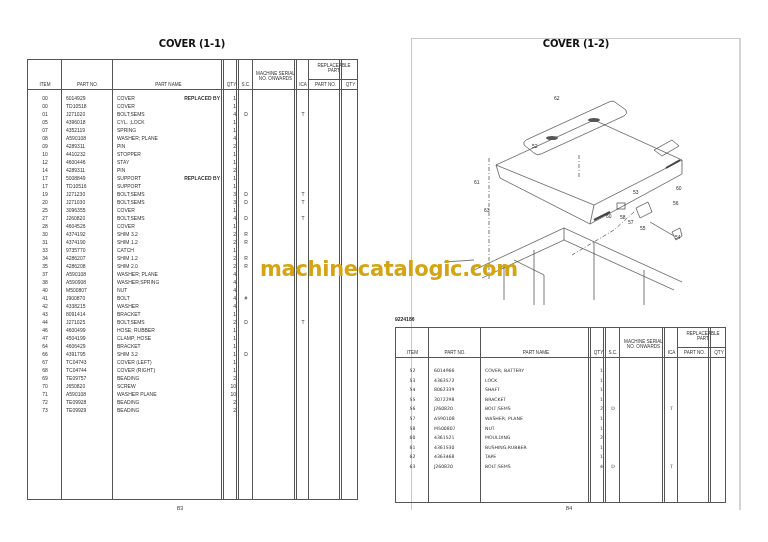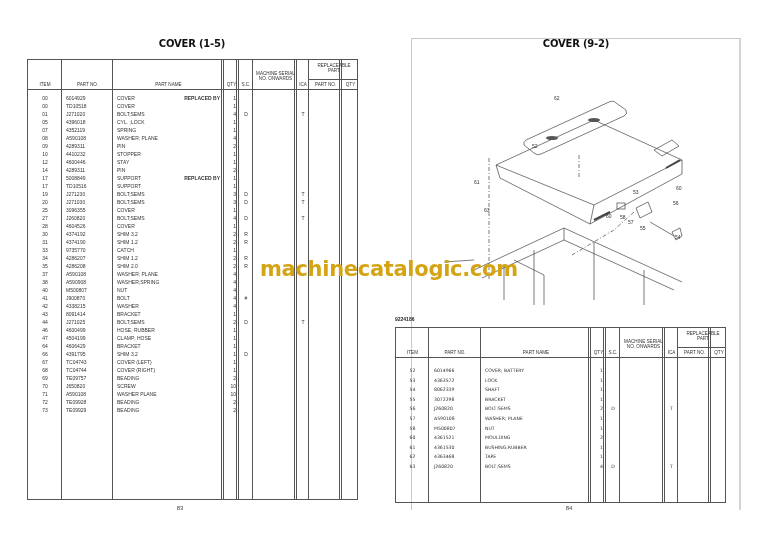--- a/index.html
+++ b/index.html
@@ -58,21 +58,21 @@
   }
 
   .diagram { position: absolute; left: 60px; top: 50px; width: 300px; height: 255px; }
   .diagram svg { width: 100%; height: 100%; }
   .callout { font-size: 5px; fill: #333; font-family: "Liberation Sans", sans-serif; }
 </style>
 </head>
 <body>
 
 <div class="page page-left">
-  <div class="page-title">COVER (1-5)</div>
+  <div class="page-title">COVER (1-1)</div>
 
   <div class="ptable">
 
     <div class="col" style="left:0;width:34px;"></div>
     <div class="col" style="left:0;width:85px;"></div>
     <div class="col dbl" style="left:0;width:196px;"></div>
     <div class="col dbl" style="left:0;width:211px;"></div>
     <div class="col" style="left:0;width:225px;"></div>
     <div class="col dbl" style="left:0;width:269px;"></div>
     <div class="col" style="left:0;width:281px;"></div>
@@ -454,21 +454,21 @@
     <span class="cell c-ica" style="left: 269px; width: 12px;"></span>
   </div>
       </div>
   </div>
 
   <div class="page-num">83</div>
 </div>
 
 <div class="page page-right">
   <div class="frame"></div>
-  <div class="page-title">COVER (9-2)</div>
+  <div class="page-title">COVER (1-2)</div>
 
   <div class="diagram">
     <svg viewBox="0 0 300 255">
       <g fill="none" stroke="#444" stroke-width="0.7">
 
         <path d="M82 90 L165 52 Q170 50 172 53 L182 60 Q184 64 180 66 L97 104 Q93 106 90 103 L80 95 Q79 92 82 90 Z"></path>
 
         <path d="M52 115 L150 70 L238 110 L150 155 Z"></path>
         <path d="M52 115 L56 128 L146 174 L150 155"></path>
         <path d="M146 174 L238 124 L238 110"></path>

